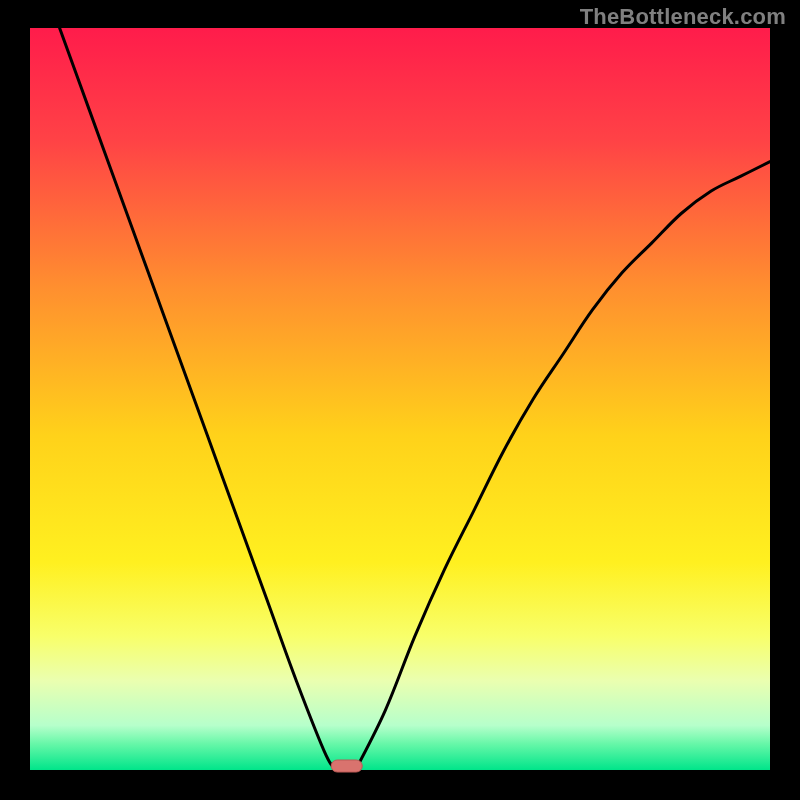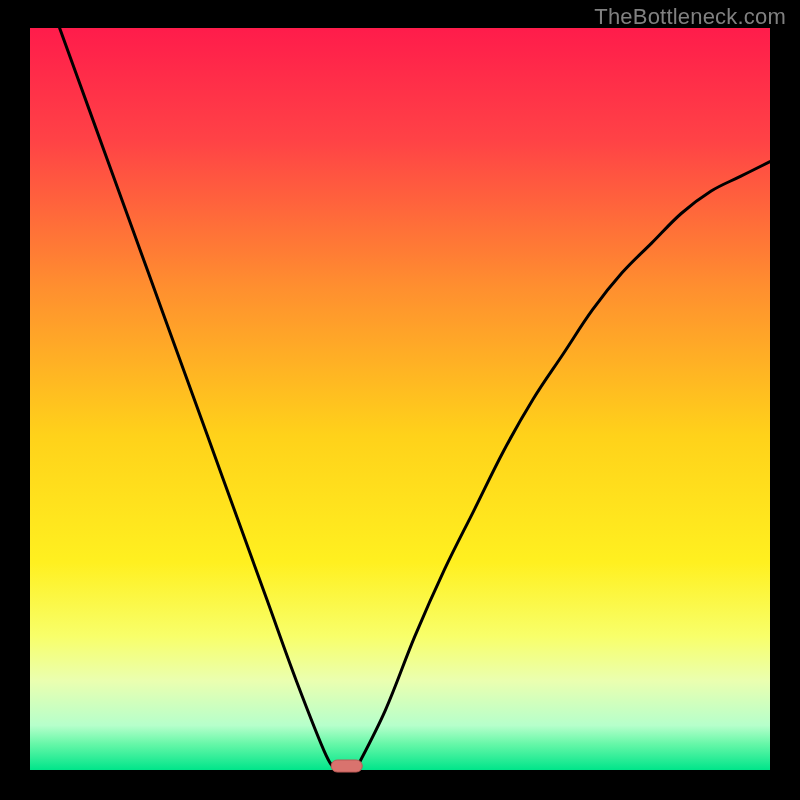--- a/index.html
+++ b/index.html
@@ -16,21 +16,21 @@
     width: 800px;
     height: 800px;
     background: #000;
   }
   .watermark {
     position: absolute;
     top: 4px;
     right: 14px;
     color: #808080;
     font-size: 22px;
-    font-weight: 400;
+    font-weight: 700;
     letter-spacing: 0.2px;
     z-index: 5;
   }
   svg {
     position: absolute;
     top: 0;
     left: 0;
   }
 </style>
 </head>

